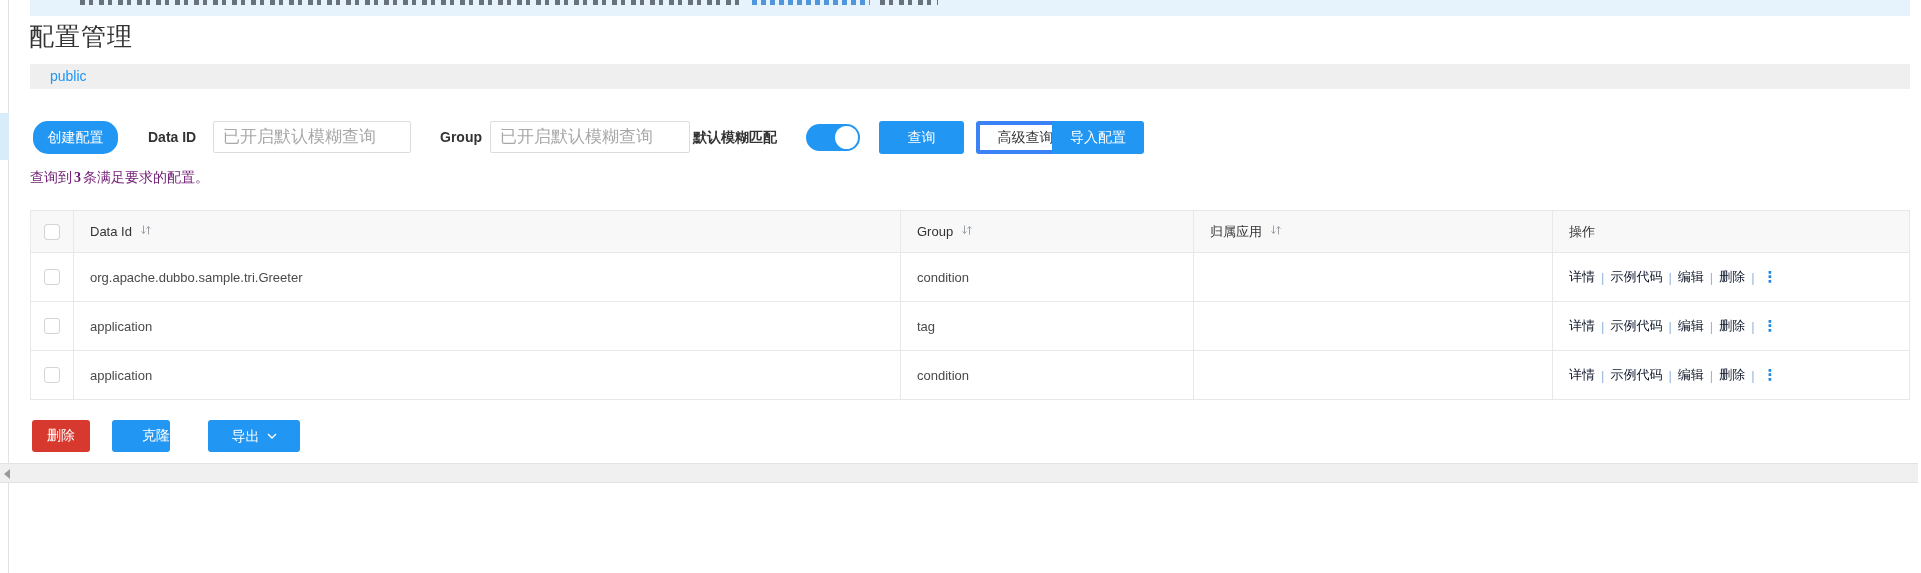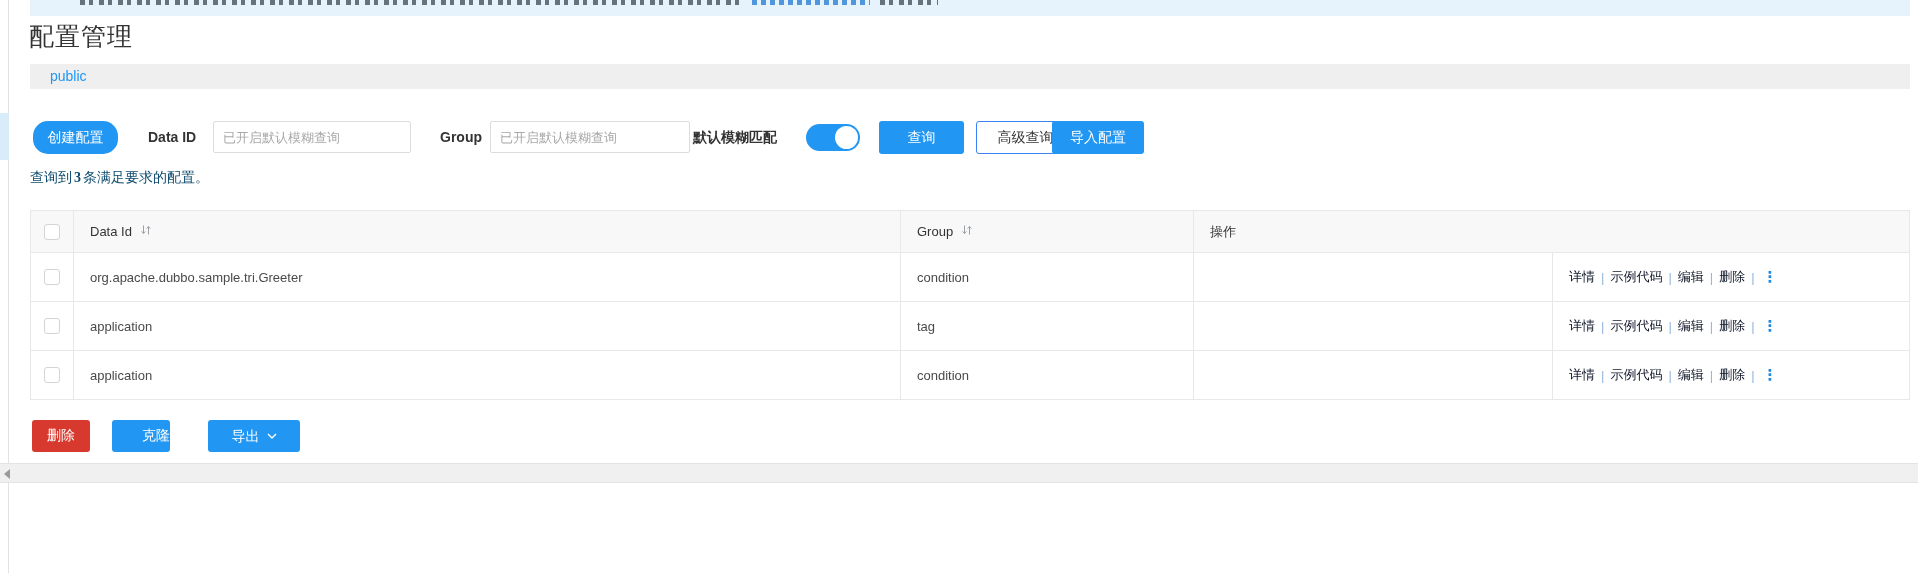--- a/index.html
+++ b/index.html
@@ -22,41 +22,41 @@
   .page-title { position:absolute; left:29px; top:20px; font-size:25px; color:#333; font-weight:500; letter-spacing:1px; }
 
   
   .ns-bar { position:absolute; left:30px; top:64px; width:1880px; height:25px; background:#efefef; }
   .ns-item { position:absolute; left:20px; top:0; line-height:25px; font-size:14px; color:#2196f3; cursor:pointer; }
 
   
   .btn { position:absolute; top:121px; height:33px; border:none; border-radius:3px;
          font-size:14px; cursor:pointer; font-family:inherit; }
   .btn-primary { background:#2196f3; color:#fff; }
-  .btn-plain { background:#fff; color:#333; border:1px solid #3b82f6; }
+  .btn-plain { background:#fff; color:#333; border:4px solid #3b82f6; }
   .lbl { position:absolute; top:121px; height:33px; line-height:33px; font-size:14px; font-weight:bold; color:#333; }
   .tb-input { position:absolute; top:121px; height:32px; border:1px solid #dcdcdc; border-radius:2px;
-              padding:0 9px; font-size:13px; color:#666; font-family:inherit; background:#fff; }
+              padding:0 9px; font-size:17px; color:#666; font-family:inherit; background:#fff; }
   .tb-input::placeholder { color:#a9a9a9; }
   #btn-create { left:33px; width:85px;border-radius:15px; }
   #lbl-dataid { left:148px; }
   #inp-dataid { left:213px; width:198px; }
   #lbl-group { left:440px; }
   #inp-group { left:490px; width:200px; }
   #lbl-fuzzy { left:693px; }
   .toggle { position:absolute; left:806px; top:124px; width:54px; height:27px; border-radius:14px;
             background:#2196f3; cursor:pointer; }
   .toggle .knob { position:absolute; right:2px; top:2px; width:23px; height:23px; border-radius:50%; background:#fff; }
   #btn-search { left:879px; width:85px; }
   #btn-advanced { left:976px; width:116px; }
   #btn-import { left:1052px; width:92px; }
   .chev { display:inline-block; margin-left:7px; vertical-align:1px; }
 
   
-  .result-line { position:absolute; left:30px; top:169px; font-size:14px; color:#0c4a6e; }
+  .result-line { position:absolute; left:30px; top:169px; font-size:14px; color:#701a75; }
   .result-line .count { font-family:"Liberation Serif","DejaVu Serif",serif; font-weight:bold; padding:0 2px; }
 
   
   .table { position:absolute; left:30px; top:210px; width:1880px; background:#fff;
            border:1px solid #e8e8e8; border-bottom:none; font-size:13px; }
   .trow { display:grid; grid-template-columns:43px 827px 293px 359px 1fr; border-bottom:1px solid #e8e8e8; }
   .thead { background:#f8f8f9; height:42px; }
   .tbodyrow { background:#fff; height:49px; }
   .cell { padding:0 0 0 16px; display:flex; align-items:center; border-right:1px solid #e8e8e8; overflow:hidden; }
   .cell:last-child { border-right:none; }
@@ -133,20 +133,27 @@
             </svg></span>
         </div>
       <div class="cell">
           <span>Group</span>
           <span class="sort-icon"><svg width="12" height="12" viewBox="0 0 12 12">
               <path d="M3.5 1.5v8M1.6 7.4l1.9 2 1.9-2" stroke="#9aa0a6" fill="none"></path>
               <path d="M8.5 10.5v-8M6.6 4.6l1.9-2 1.9 2" stroke="#9aa0a6" fill="none"></path>
             </svg></span>
         </div>
       <div class="cell">
+          <span>归属应用</span>
+          <span class="sort-icon"><svg width="12" height="12" viewBox="0 0 12 12">
+              <path d="M3.5 1.5v8M1.6 7.4l1.9 2 1.9-2" stroke="#9aa0a6" fill="none"></path>
+              <path d="M8.5 10.5v-8M6.6 4.6l1.9-2 1.9 2" stroke="#9aa0a6" fill="none"></path>
+            </svg></span>
+        </div>
+      <div class="cell">
           <span>操作</span>
         </div>
     </div>
 
     <div class="trow tbodyrow">
       <div class="cell c-check">
         <span class="checkbox"></span>
       </div>
       <div class="cell">org.apache.dubbo.sample.tri.Greeter</div>
       <div class="cell">condition</div>

